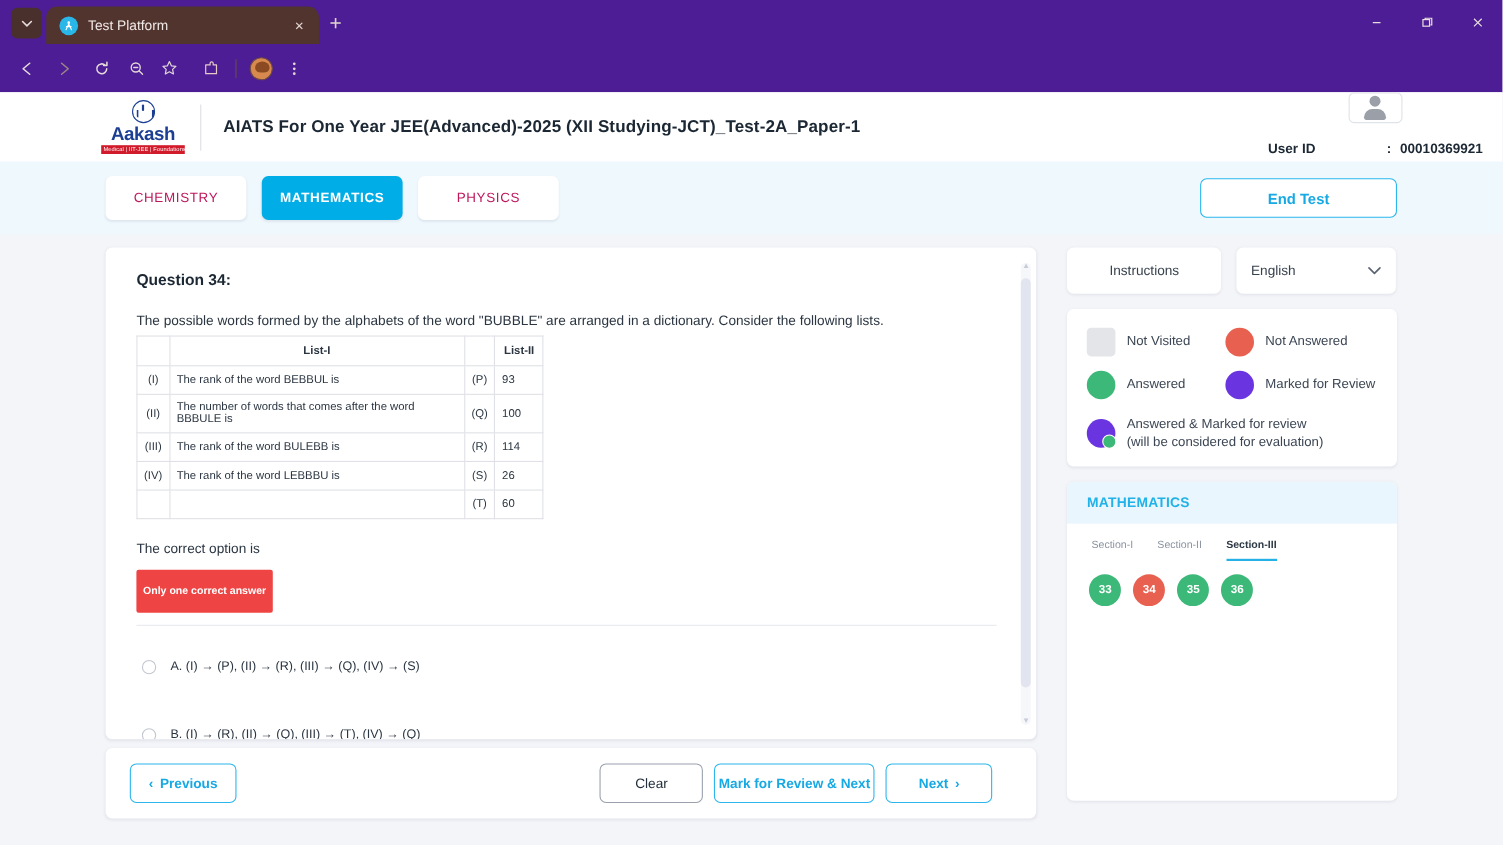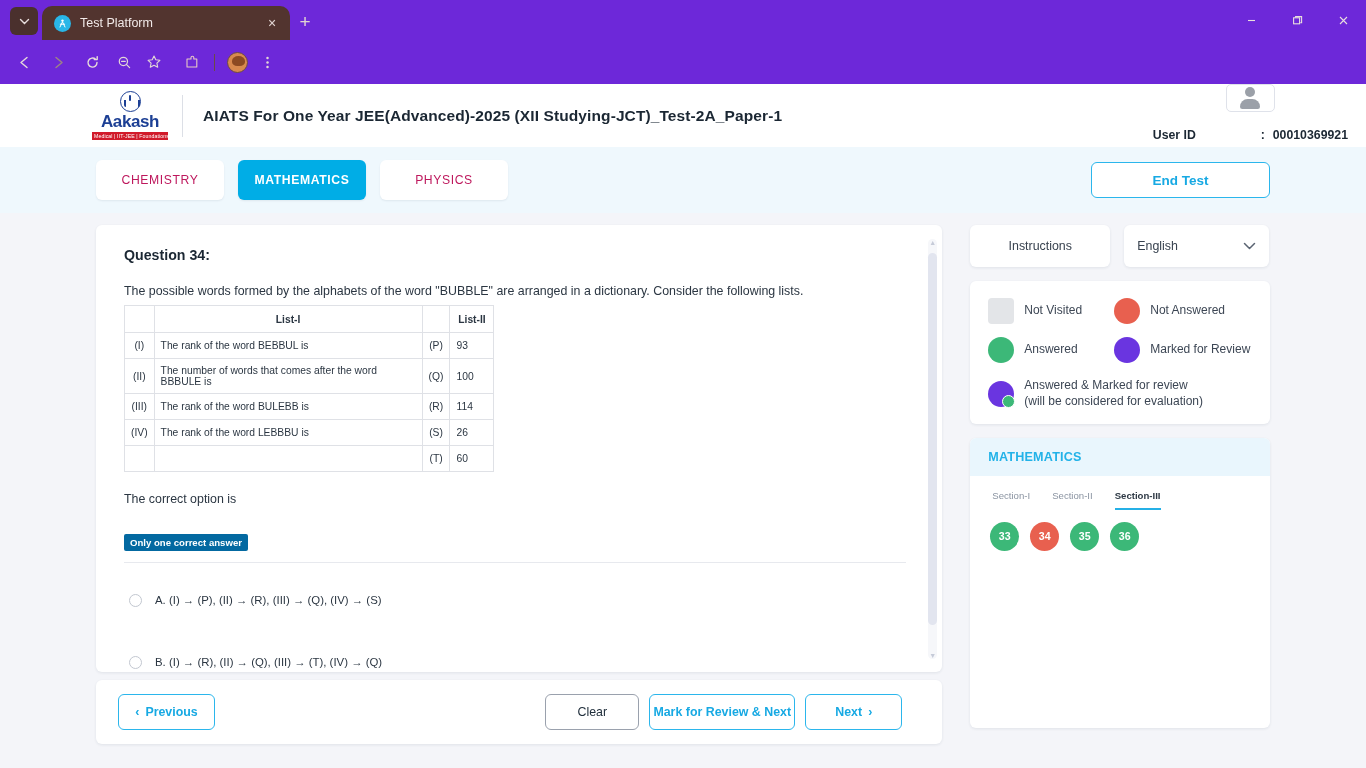--- a/index.html
+++ b/index.html
@@ -4,21 +4,21 @@
 <style>
   * { box-sizing: border-box; margin: 0; padding: 0; }
   html, body {
     width: 1366px; height: 768px;
     font-family: "Liberation Sans", sans-serif;
     overflow: hidden;
     background: #f4f5f9;
   }
 
   
-  .browser { width: 1366px; height: 84px; background: #6d28d9; position: relative; }
+  .browser { width: 1366px; height: 84px; background: #4c1d95; position: relative; }
   .tabstrip { height: 40px; display: flex; align-items: flex-end; padding-left: 6px; position: relative; }
   .tab-listbtn {
     width: 28px; height: 28px; margin: 0 4px 5px 4px; border-radius: 6px;
     display: flex; align-items: center; justify-content: center;
     color: #e8dedd; background: #4a302d;
   }
   .tab {
     width: 248px; height: 34px; background: #52342f;
     border-radius: 10px 10px 0 0; display: flex; align-items: center;
     padding: 0 8px 0 12px; gap: 9px; position: relative;
@@ -114,21 +114,21 @@
   table.lists { border-collapse: collapse; margin-top: 7px; }
   table.lists td, table.lists th { border: 1px solid #dfe1e6; font-size: 10.3px; color: #2b3642; font-weight: normal; padding: 6px 6px; vertical-align: middle; }
   table.lists th { font-weight: bold; height: 27px; }
   table.lists .c-rn { width: 26px; text-align: center; }
   table.lists .c-txt { width: 268px; }
   table.lists .c-pq { width: 26px; text-align: center; }
   table.lists .c-val { width: 44px; }
   table.lists tr { height: 26px; }
 
   .q-after { font-size: 12.4px; color: #2b3642; margin-top: 20px; }
-  .badge-one { display: inline-block; background: #0369a1; color: #fff; font-size: 9.6px; font-weight: bold; border-radius: 2px; padding: 3px 6px; margin-top: 28px; }
+  .badge-one { display: inline-block; background: #ef4444; color: #fff; font-size: 9.6px; font-weight: bold; border-radius: 2px; padding: 14px 6px; margin-top: 12px; }
   .opt-rule { height: 1px; background: #e7e9ee; margin: 11px 0 0 0; width: 782px; }
   .opt {
     display: flex; align-items: center; gap: 13px; height: 50px; margin-top: 12px; padding-left: 5px;
   }
   .radio { width: 13px; height: 13px; border-radius: 50%; border: 1.4px solid #c2c7d0; background: #fff; flex: 0 0 auto; }
   .opt-text { font-size: 11.4px; color: #2b3642; }
 
   .vscroll { position: absolute; right: 5px; top: 14px; width: 9px; height: 420px; }
   .vscroll .track { position: absolute; inset: 0; background: #f6f7fa; border-radius: 5px; }
   .vscroll .thumb { position: absolute; left: 0; top: 14px; width: 9px; height: 372px; background: #e2e5ef; border-radius: 5px; }

